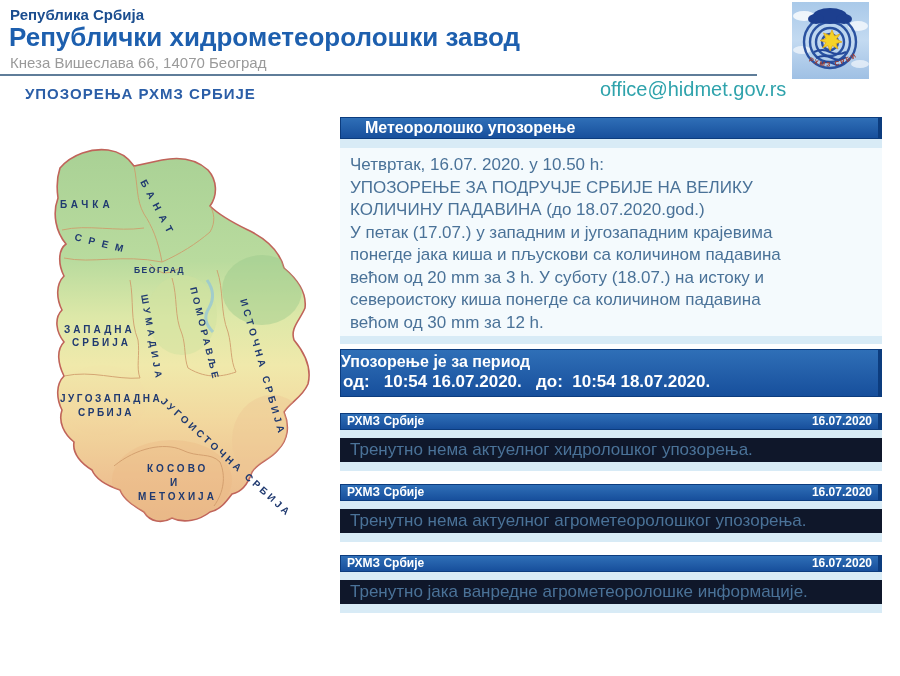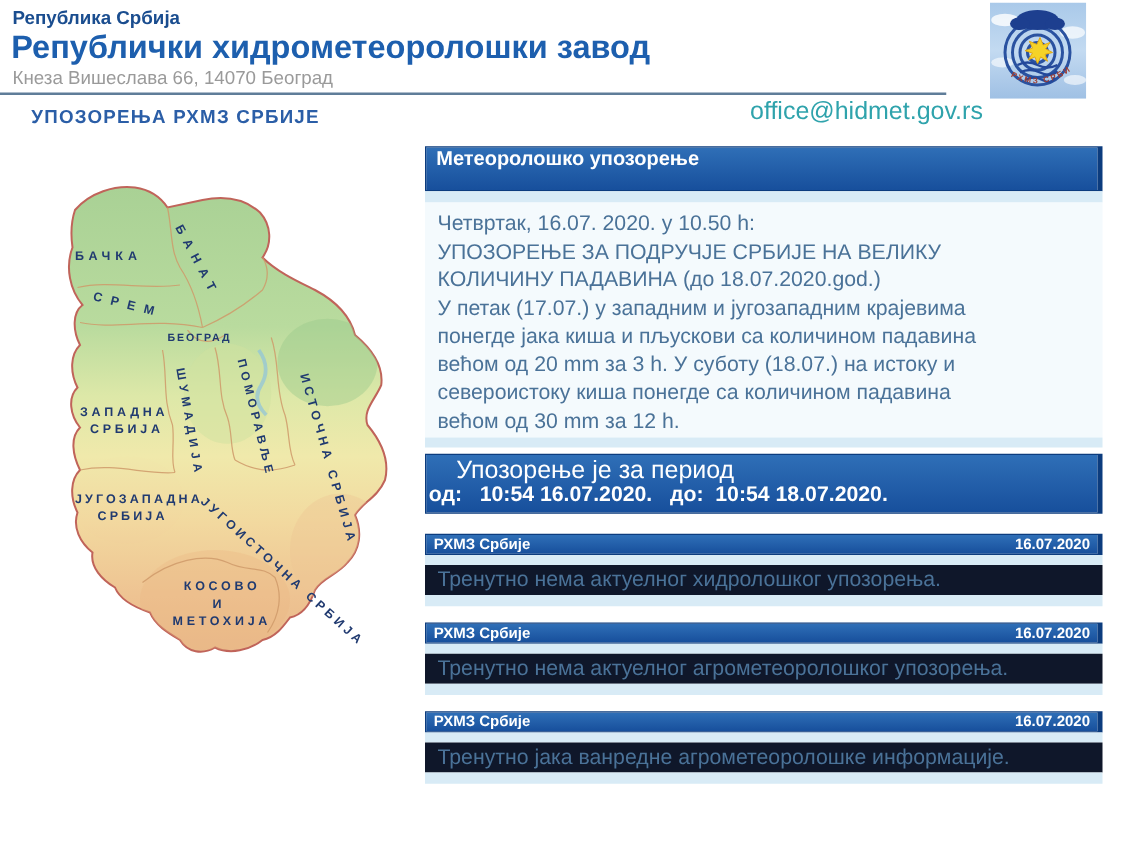--- a/index.html
+++ b/index.html
@@ -24,27 +24,27 @@
 
   
   .map-wrap{position:absolute;left:12px;top:140px;width:325px;height:390px;}
   .map-wrap svg{width:100%;height:100%;}
   .mlbl{font-family:"Liberation Sans","DejaVu Sans",sans-serif;font-weight:bold;fill:var(--map-label);}
 
   
   .col{position:absolute;left:340px;top:117px;width:542px;}
   .bluebar{background:linear-gradient(180deg,var(--bar-top),var(--bar-bottom));
     border:1px solid var(--bar-border);border-right:4px solid var(--bar-border);color:#fff;}
-  .bar-main{height:36px;line-height:20px;font-size:16px;font-weight:bold;padding-left:8px;}
+  .bar-main{height:22px;line-height:20px;font-size:16px;font-weight:bold;padding-left:24px;}
   .stripe{height:9px;background:var(--panel-stripe);}
   .stripe.s8{height:8px;}
   .meteo-body{background:var(--panel-bg);padding:6px 4px 2px 10px;font-size:17px;line-height:22.5px;
     color:var(--text-steel);white-space:pre-line;}
   .period-box{margin-top:5px;padding:2px 0 4px 0;}
-  .period-l1{font-size:20px;font-weight:normal;padding-left:24px;line-height:20px;}
+  .period-l1{font-size:16px;font-weight:bold;padding-left:0;line-height:20px;}
   .period-l2{font-size:17px;font-weight:bold;line-height:20px;white-space:pre;padding-left:2px;}
   .wsec{margin-top:13px;}
   .wsec.first{margin-top:16px;}
   .bar-sub{height:17px;line-height:15px;font-size:12px;font-weight:bold;display:flex;
     justify-content:space-between;padding:0 6px;}
   .wsec-text{background:#0f172a;color:var(--text-steel);font-size:17px;height:24px;line-height:24px;padding-left:10px;}
 </style>
 </head>
 <body>
 

